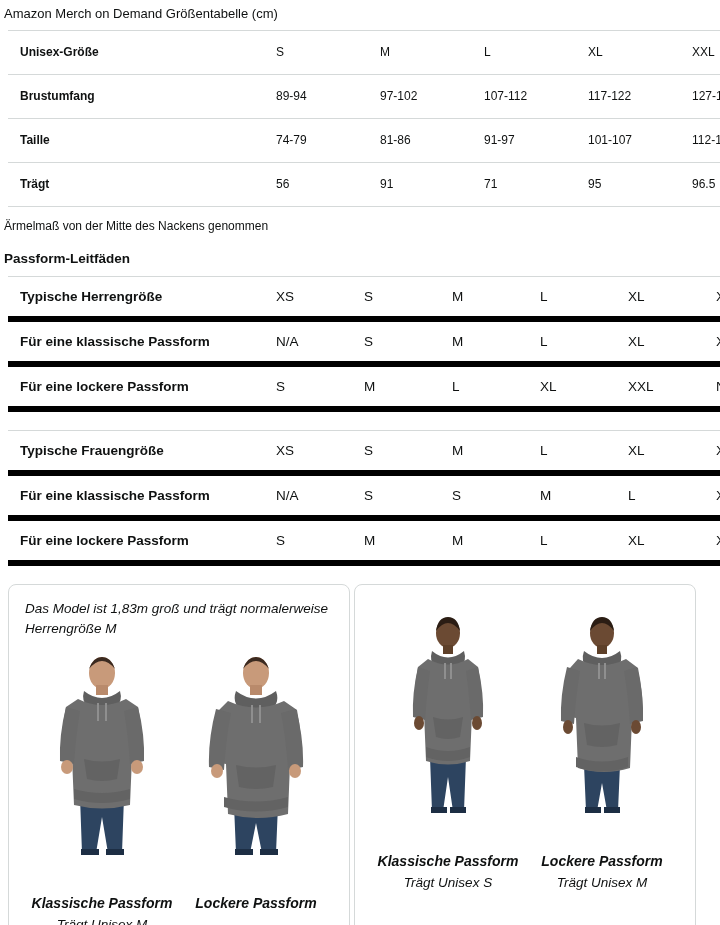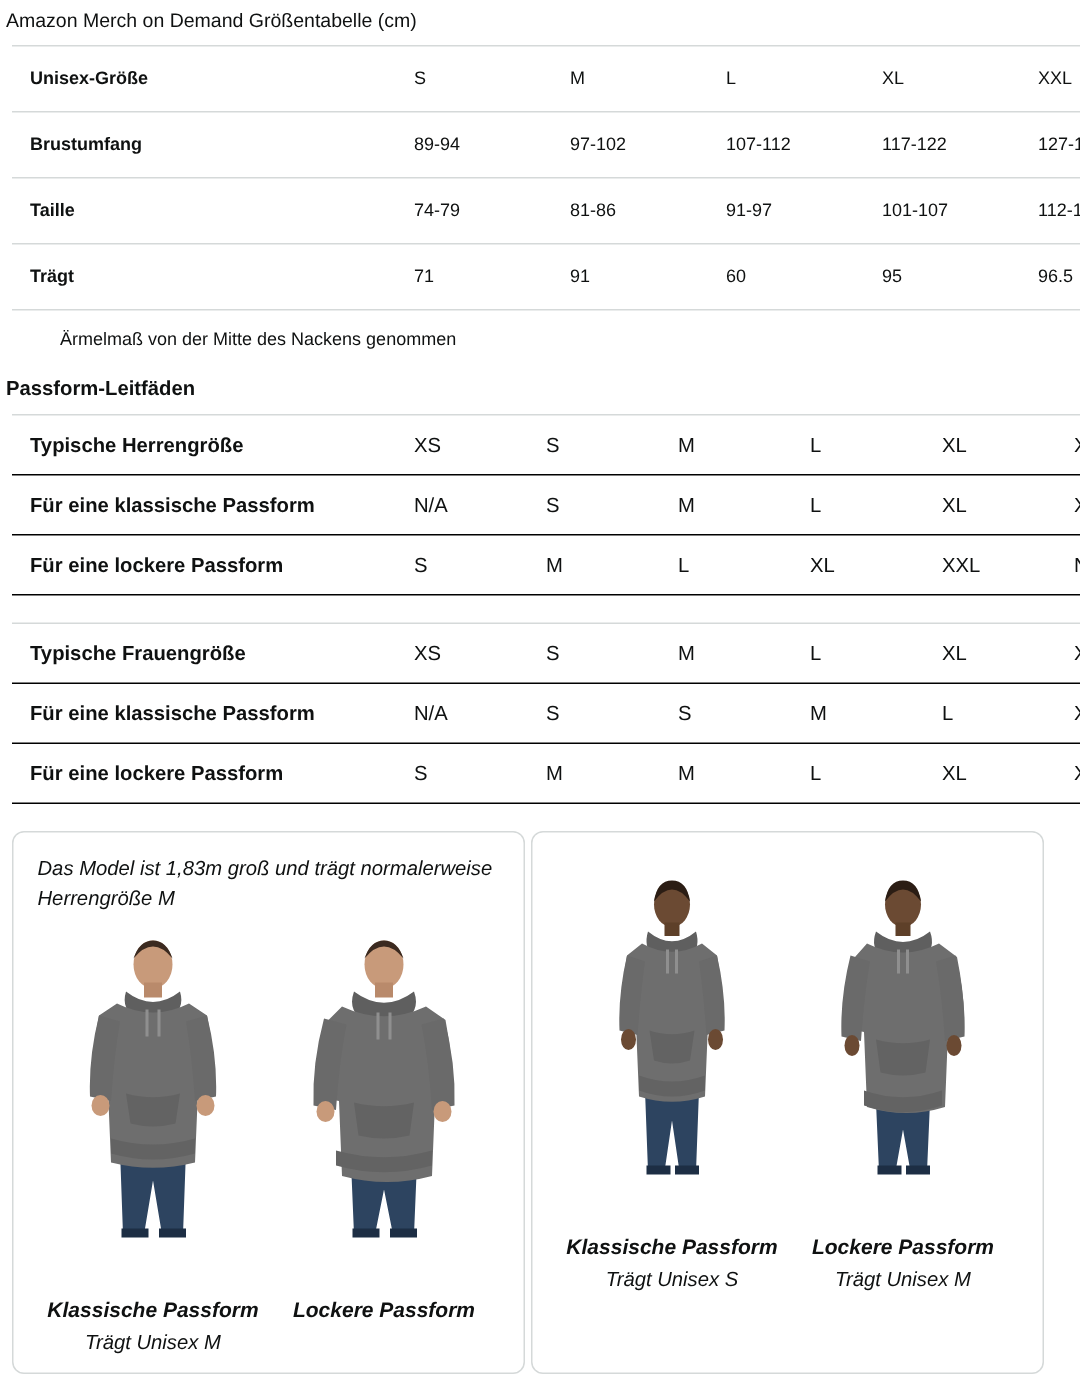--- a/index.html
+++ b/index.html
@@ -46,37 +46,36 @@
     font-weight: bold;
     width: 244px;
   }
   table.size-table td.val {
     width: 92px;
   }
   .note {
     font-size: 12px;
     color: #0f1111;
     padding: 12px 0 10px 4px;
-    margin-left: 36px;
   }
   .section-label {
     font-size: 13.5px;
     color: #0f1111;
     padding: 8px 0 10px 4px;
     font-weight: bold;
   }
   table.fit-table {
     width: 704px;
     margin: 0 0 0 8px;
     border-collapse: collapse;
     table-layout: fixed;
   }
   table.fit-table td {
     border-top: 1px solid #d5d9d9;
-    border-bottom: 1px solid #000000;
+    border-bottom: 6px solid #000000;
     padding: 11px 0 11px 12px;
     font-size: 13.5px;
     line-height: 17px;
     vertical-align: middle;
   }
   table.fit-table tr td:first-child {
     font-weight: bold;
     width: 244px;
   }
   table.fit-table td.val {
@@ -164,23 +163,23 @@
       <tr>
         <td>Taille</td>
         <td class="val">74-79</td>
         <td class="val">81-86</td>
         <td class="val">91-97</td>
         <td class="val">101-107</td>
         <td class="val">112-117</td>
       </tr>
       <tr>
         <td>Trägt</td>
+        <td class="val">56</td>
+        <td class="val">91</td>
         <td class="val">71</td>
-        <td class="val">91</td>
-        <td class="val">60</td>
         <td class="val">95</td>
         <td class="val">96.5</td>
       </tr>
     </tbody>
   </table>
 
   <div class="note">Ärmelmaß von der Mitte des Nackens genommen</div>
 
   <div class="section-label">Passform-Leitfäden</div>
 

